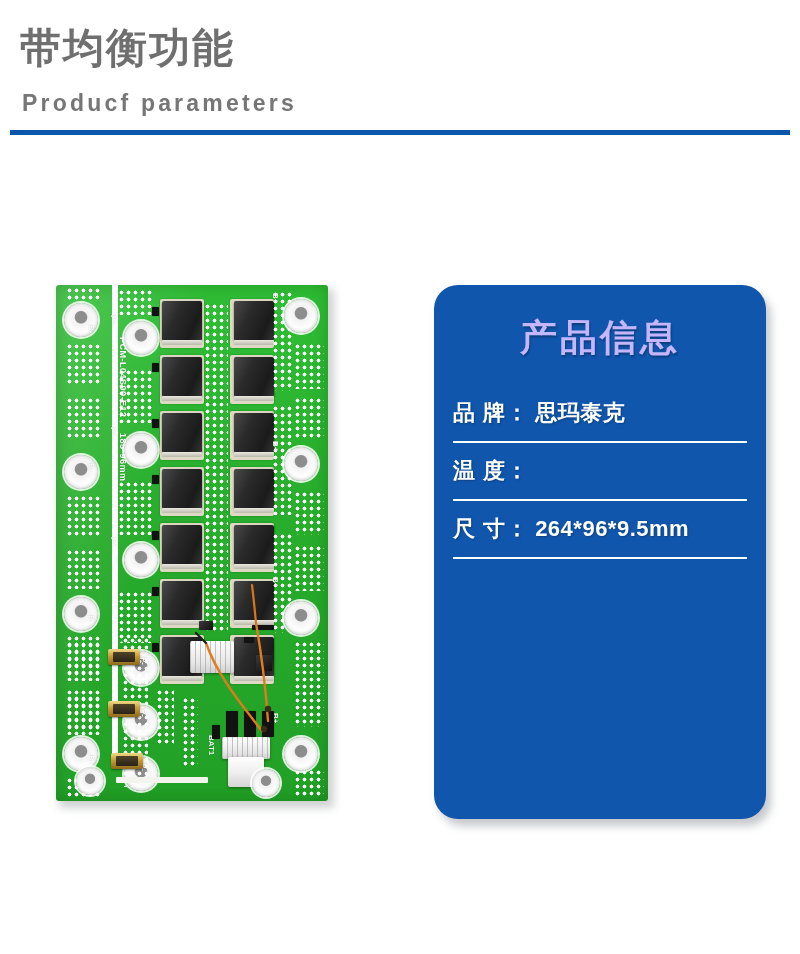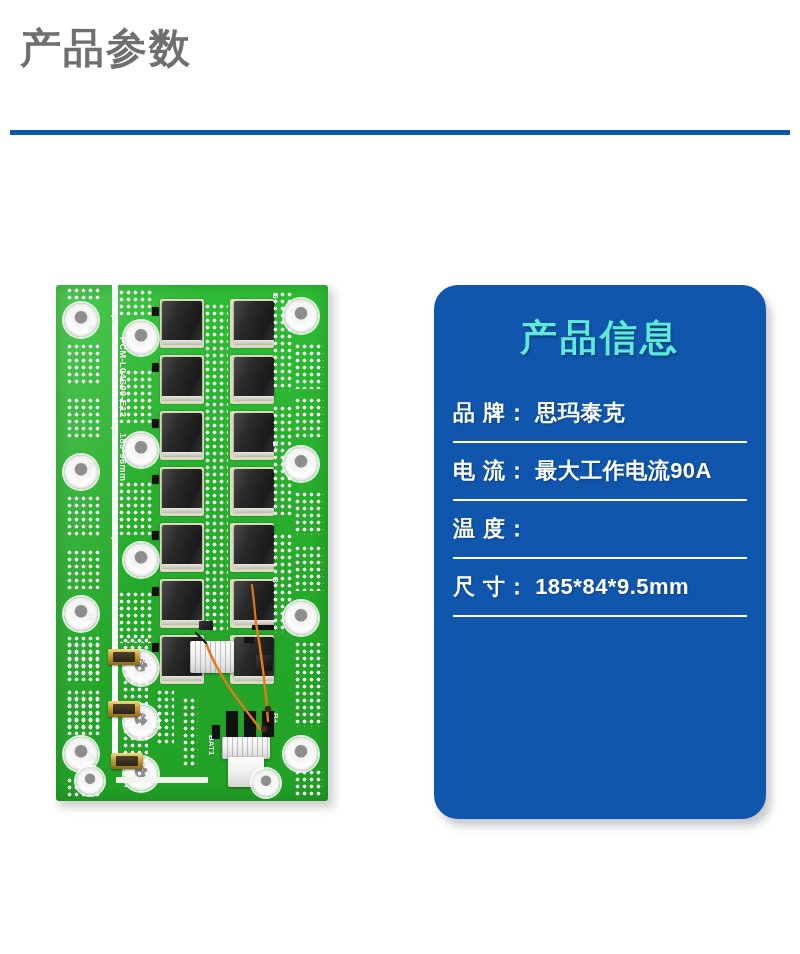--- a/index.html
+++ b/index.html
@@ -204,21 +204,21 @@
     height: 534px;
     background: #1056ad;
     border-radius: 24px;
     box-shadow: 5px 7px 9px rgba(120,125,130,0.42);
   }
   .info-title {
     position: absolute;
     left: 0; top: 28px;
     width: 332px;
     text-align: center;
-    color: #5eead4;
+    color: #c4b5fd;
     font-size: 37px;
     font-weight: bold;
     letter-spacing: 3px;
     text-shadow: 1px 2px 2px rgba(0,0,0,0.28);
   }
   .spec-list {
     position: absolute;
     left: 19px;
     top: 100px;
     width: 294px;
@@ -245,21 +245,22 @@
     letter-spacing: 0.5px;
     white-space: nowrap;
     margin-left: 6px;
     text-shadow: 1px 1px 2px rgba(0,0,0,0.25);
   }
 </style>
 </head>
 <body>
 
 <div class="page-header">
-  <div class="header-title-cn">产品参数</div>
+  <div class="header-title-cn">带均衡功能</div>
+  <div class="header-title-en">Producf parameters</div>
   <div class="header-rule"></div>
 </div>
 
 <div class="pcb-figure">
   <div class="pcb-shadow"></div>
   <div class="pcb-board">
 
     <div class="pcb-slot"></div>
 
     <div class="hole" style="left:8px;  top:18px;"></div>
@@ -405,24 +406,20 @@
 </div>
 
 <div class="info-panel">
   <div class="info-title">产品信息</div>
   <div class="spec-list">
     <div class="spec-row">
       <span class="spec-label">品 牌：</span>
       <span class="spec-value">思玛泰克</span>
     </div>
     <div class="spec-row">
-      <span class="spec-label">电 流：</span>
-      <span class="spec-value">最大工作电流90A</span>
-    </div>
-    <div class="spec-row">
       <span class="spec-label">温 度：</span>
     </div>
     <div class="spec-row">
       <span class="spec-label">尺 寸：</span>
-      <span class="spec-value">185*84*9.5mm</span>
+      <span class="spec-value">264*96*9.5mm</span>
     </div>
   </div>
 </div>
 
 </body></html>

